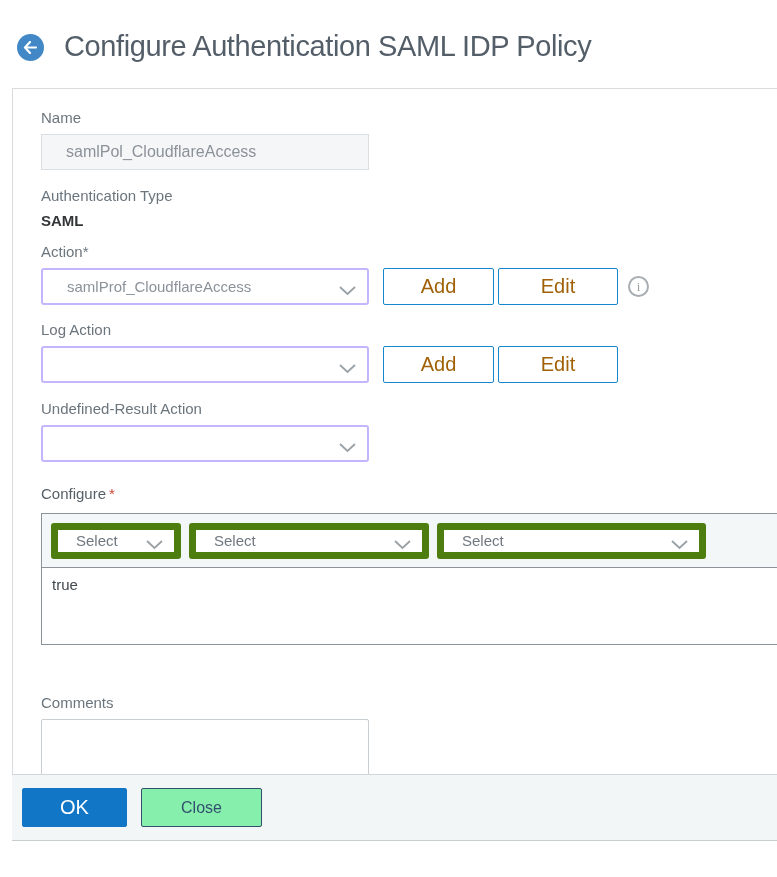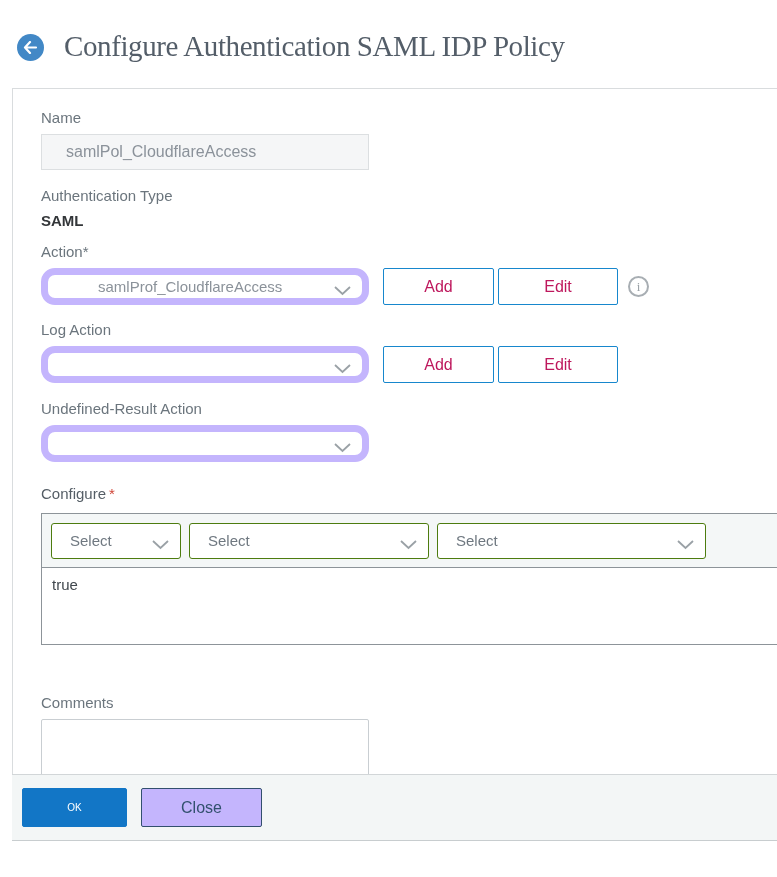--- a/index.html
+++ b/index.html
@@ -1,21 +1,21 @@
 <!DOCTYPE html>
 <html><head>
 <meta charset="utf-8">
 <style>
   * { margin:0; padding:0; box-sizing:border-box; }
   html,body { width:777px; height:877px; background:#ffffff; overflow:hidden;
               font-family:"Liberation Sans", sans-serif; }
   body { position:relative; }
 
   
-  .header { position:absolute; left:0; top:0; width:680px; height:88px; background:#ffffff;font-family:Liberation Serif, serif; }
+  .header { position:absolute; left:0; top:0; width:680px; height:88px; background:#ffffff; }
   .back-btn { position:absolute; left:17px; top:34px; width:27px; height:27px; border-radius:50%;
               background:#4288c6; border:none; cursor:pointer; display:flex; align-items:center;
               justify-content:center; padding:0; }
   .page-title { position:absolute; left:64px; top:30px; font-size:29px; font-weight:400;
                 color:#545e69; letter-spacing:-0.4px; white-space:nowrap; }
 
   
   .panel { position:absolute; left:12px; top:88px; width:1100px; height:686px;
            border-top:1px solid #d9dcde; border-left:1px solid #d9dcde;
            padding:20px 0 0 28px; background:#ffffff; }
@@ -25,63 +25,63 @@
 
   .text-input { width:328px; height:36px; border:1px solid #dcdfe1; background:#f5f6f7;
                 color:#8b929a; font-size:16px; padding:0 10px 0 24px;
                 font-family:"Liberation Sans", sans-serif; border-radius:0; }
 
   .static-value { font-size:15px; font-weight:bold; color:#333639; line-height:18px; margin-top:7px; }
 
   .group { margin-top:16px; }
   .row { display:flex; align-items:center; }
 
-  .select { position:relative; width:328px; height:37px; border:7px solid #c4b5fd; border-radius:14px;
-            background:#ffffff; display:flex; align-items:center; cursor:pointer;padding-left:26px; }
+  .select { position:relative; width:328px; height:37px; border:2px solid #c4b5fd; border-radius:3px;
+            background:#ffffff; display:flex; align-items:center; cursor:pointer; }
   .select .sel-text { font-size:15px; color:#8b929a; padding-left:24px; white-space:nowrap;
                       overflow:hidden; }
   .chevron { position:absolute; right:11px; top:50%; transform:translateY(-50%); width:17px; height:10px; }
 
   .btn-outline-blue { height:37px; width:111px; background:#ffffff; border:1px solid #1787cd;
-                      border-radius:2px; color:#be185d; font-size:16px; cursor:pointer;
+                      border-radius:2px; color:#a16207; font-size:20px; cursor:pointer;
                       font-family:"Liberation Sans", sans-serif; }
   .btn-add { margin-left:14px; }
   .btn-edit { margin-left:4px; width:120px; }
 
   .info-icon { width:21px; height:21px; border-radius:50%; border:2px solid #a8aeb3; color:#9aa1a6;
                display:flex; align-items:center; justify-content:center; margin-left:10px;
                font-family:"Liberation Serif", serif; font-size:13px; cursor:pointer;
                background:#ffffff; line-height:1; }
 
   
   .expr-group { margin-top:23px; }
   .expr-box { margin-top:10px; width:1040px; border:1px solid #8d9499; }
   .expr-toolbar { height:54px; background:#f4f7f7; border-bottom:1px solid #8d9499;
                   display:flex; align-items:center; padding-left:9px; }
-  .expr-select { position:relative; height:36px; border:1px solid #4d7c0f; border-radius:3px;
+  .expr-select { position:relative; height:36px; border:7px solid #4d7c0f; border-radius:3px;
                  background:#ffffff; display:flex; align-items:center; cursor:pointer; margin-right:8px; }
   .expr-select .sel-text { font-size:15px; color:#6f7880; padding-left:18px; }
   .expr-sel-1 { width:130px; } .expr-sel-2 { width:240px; } .expr-sel-3 { width:269px; }
   .expr-text { display:block; width:100%; height:76px; border:none; resize:none; background:#ffffff;
                font-family:"Liberation Sans", sans-serif; font-size:15px; color:#41484e;
                padding:8px 10px; outline:none; }
 
   
   .comments-group { margin-top:49px; }
   .comments-text { width:328px; height:58px; border:1px solid #c9ced2; border-radius:2px;
                    resize:none; font-family:"Liberation Sans", sans-serif; font-size:15px;
                    color:#41484e; padding:6px 8px; background:#ffffff; }
 
   
   .footer { position:absolute; left:12px; top:774px; width:1100px; height:67px; background:#f3f6f6;
             border-top:1px solid #d2d6d8; border-bottom:1px solid #c8cdcf;
             display:flex; align-items:center; padding-left:10px; }
   .btn-ok { width:105px; height:39px; background:#1276c6; color:#ffffff; border:1px solid #1276c6;
-            border-radius:2px; font-size:10px; cursor:pointer; font-family:"Liberation Sans", sans-serif; }
-  .btn-close { width:121px; height:39px; margin-left:14px; background:#c4b5fd; color:#32506e;
+            border-radius:2px; font-size:20px; cursor:pointer; font-family:"Liberation Sans", sans-serif; }
+  .btn-close { width:121px; height:39px; margin-left:14px; background:#86efac; color:#32506e;
                border:1px solid #32506e; border-radius:2px; font-size:16px; cursor:pointer;
                font-family:"Liberation Sans", sans-serif; }
 </style>
 </head>
 <body>
 
 <div class="header">
   <button class="back-btn">
     <span style="display:flex">
       <svg width="15" height="13" viewBox="0 0 15 13">

